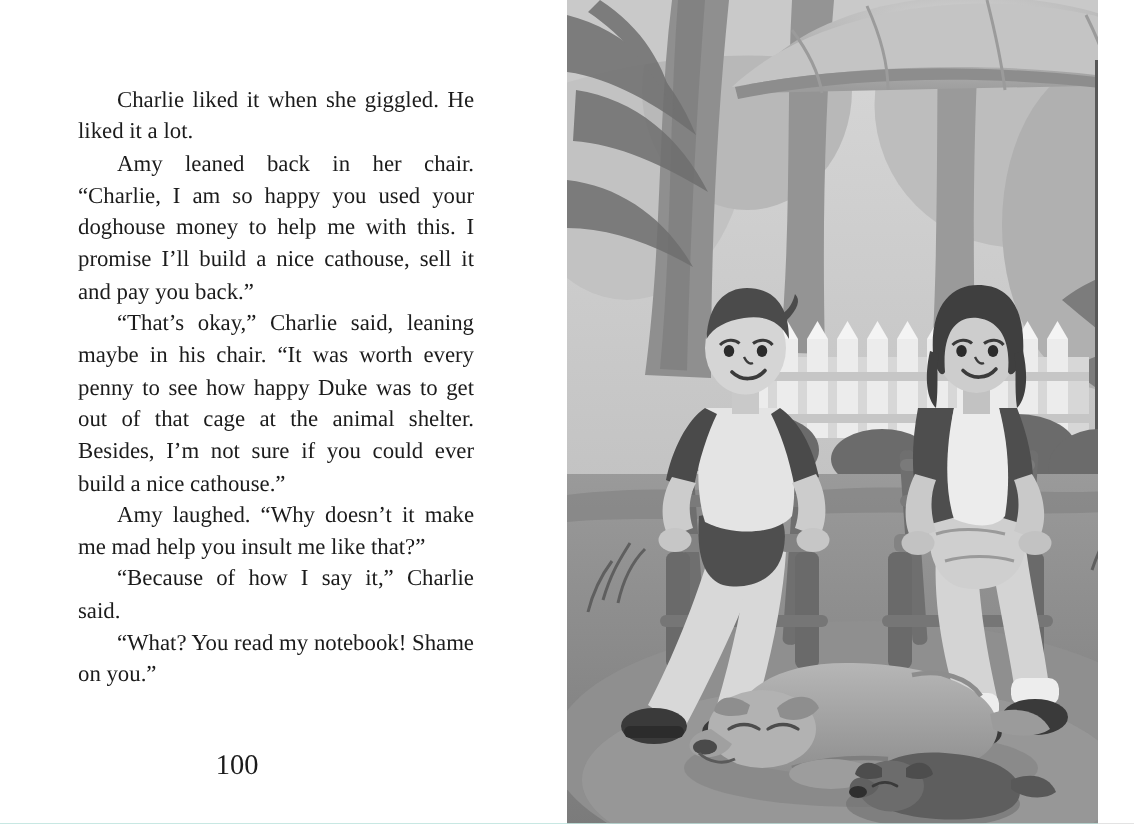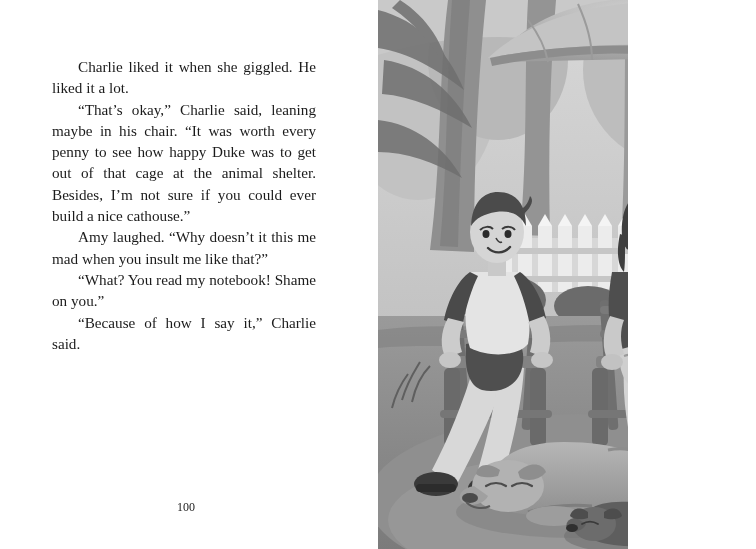--- a/index.html
+++ b/index.html
@@ -2,21 +2,21 @@
 <html><head>
 <meta charset="utf-8">
 <style>
   html, body {
     margin: 0;
     padding: 0;
     background: #ffffff;
   }
   .page {
     position: relative;
-    width: 628px;
+    width: 732px;
     height: 549px;
     overflow: hidden;
     background: #5eead4;
     font-family: "Liberation Serif", serif;
   }
   
   .text-page {
     position: absolute;
     left: 0;
     top: 0;
@@ -42,24 +42,23 @@
   }
   .para.indent {
     text-indent: 26px;
   }
   .folio {
     position: absolute;
     left: 0;
     top: 500px;
     width: 316px;
     text-align: center;
-    font-size: 12px;
+    font-size: 19px;
     color: #1b1b1b;
     font-family: "Liberation Serif", serif;
-    padding-left: 28px;
   }
   
   .art-page {
     position: absolute;
     left: 378px;
     top: 0;
     width: 378px;
     height: 549px;
     overflow: hidden;
     background: #8d8d8d;
@@ -71,24 +70,25 @@
   }
 </style>
 </head>
 <body>
 
 <div class="page">
 
   <div class="text-page">
     <div class="text-column">
       <p class="para indent">Charlie liked it when she giggled. He liked it a lot.</p>
+      <p class="para indent">Amy leaned back in her chair. “Charlie, I am so happy you used your doghouse money to help me with this. I promise I’ll build a nice cathouse, sell it and pay you back.”</p>
       <p class="para indent">“That’s okay,” Charlie said, leaning maybe in his chair. “It was worth every penny to see how happy Duke was to get out of that cage at the animal shelter. Besides, I’m not sure if you could ever build a nice cathouse.”</p>
-      <p class="para indent">Amy laughed. “Why doesn’t it this me mad when you insult me like that?”</p>
+      <p class="para indent">Amy laughed. “Why doesn’t it make me mad help you insult me like that?”</p>
+      <p class="para indent">“Because of how I say it,” Charlie said.</p>
       <p class="para indent">“What? You read my notebook! Shame on you.”</p>
-      <p class="para indent">“Because of how I say it,” Charlie said.</p>
     </div>
     <div class="folio">100</div>
   </div>
 
   <div class="art-page">
     <svg viewBox="0 0 378 549" xmlns="http://www.w3.org/2000/svg">
       <defs>
         <linearGradient id="skyGrad" x1="0" y1="0" x2="0" y2="1">
           <stop offset="0%" stop-color="#d8d8d8"></stop>
           <stop offset="100%" stop-color="#b4b4b4"></stop>

